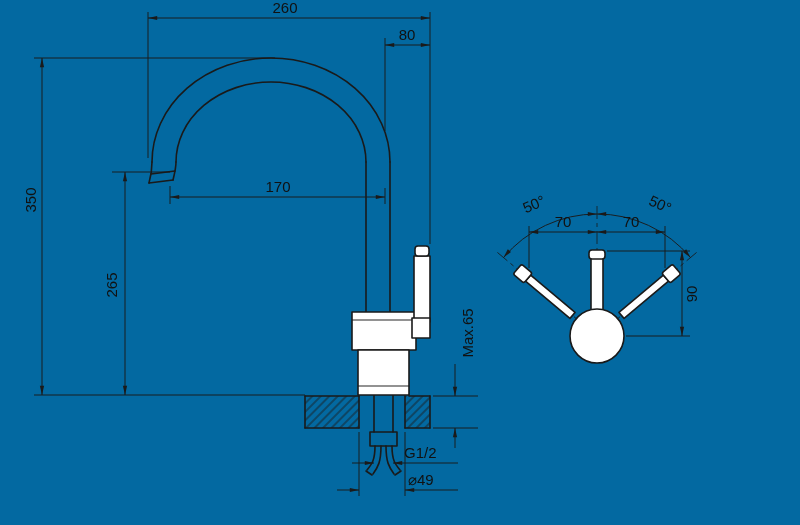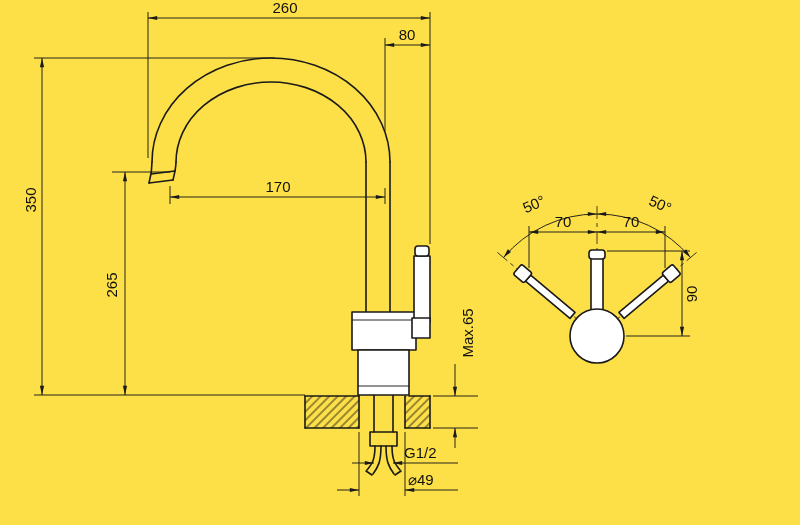--- a/index.html
+++ b/index.html
@@ -1,16 +1,16 @@
 <!DOCTYPE html>
 <html><head>
 <meta charset="utf-8">
 <style>
   html,body{margin:0;padding:0;background:#ffffff;}
-  .canvas{position:relative;width:800px;height:525px;background:#fde047;overflow:hidden;
+  .canvas{position:relative;width:800px;height:525px;background:#0369a1;overflow:hidden;
           font-family:"Liberation Sans",sans-serif;}
   svg{position:absolute;left:0;top:0;}
   .obj{fill:none;stroke:#1a1a1a;stroke-width:1.6;stroke-linejoin:round;stroke-linecap:round;}
   .objf{fill:#ffffff;stroke:#1a1a1a;stroke-width:1.6;stroke-linejoin:round;}
   .thin{fill:none;stroke:#1a1a1a;stroke-width:0.95;stroke-linecap:butt;}
   .cl{fill:none;stroke:#1a1a1a;stroke-width:0.8;stroke-dasharray:13 4 4 4;}
   text{font-family:"Liberation Sans",sans-serif;font-size:15px;fill:#111111;}
   .mid{text-anchor:middle;}
 </style>
 </head>

